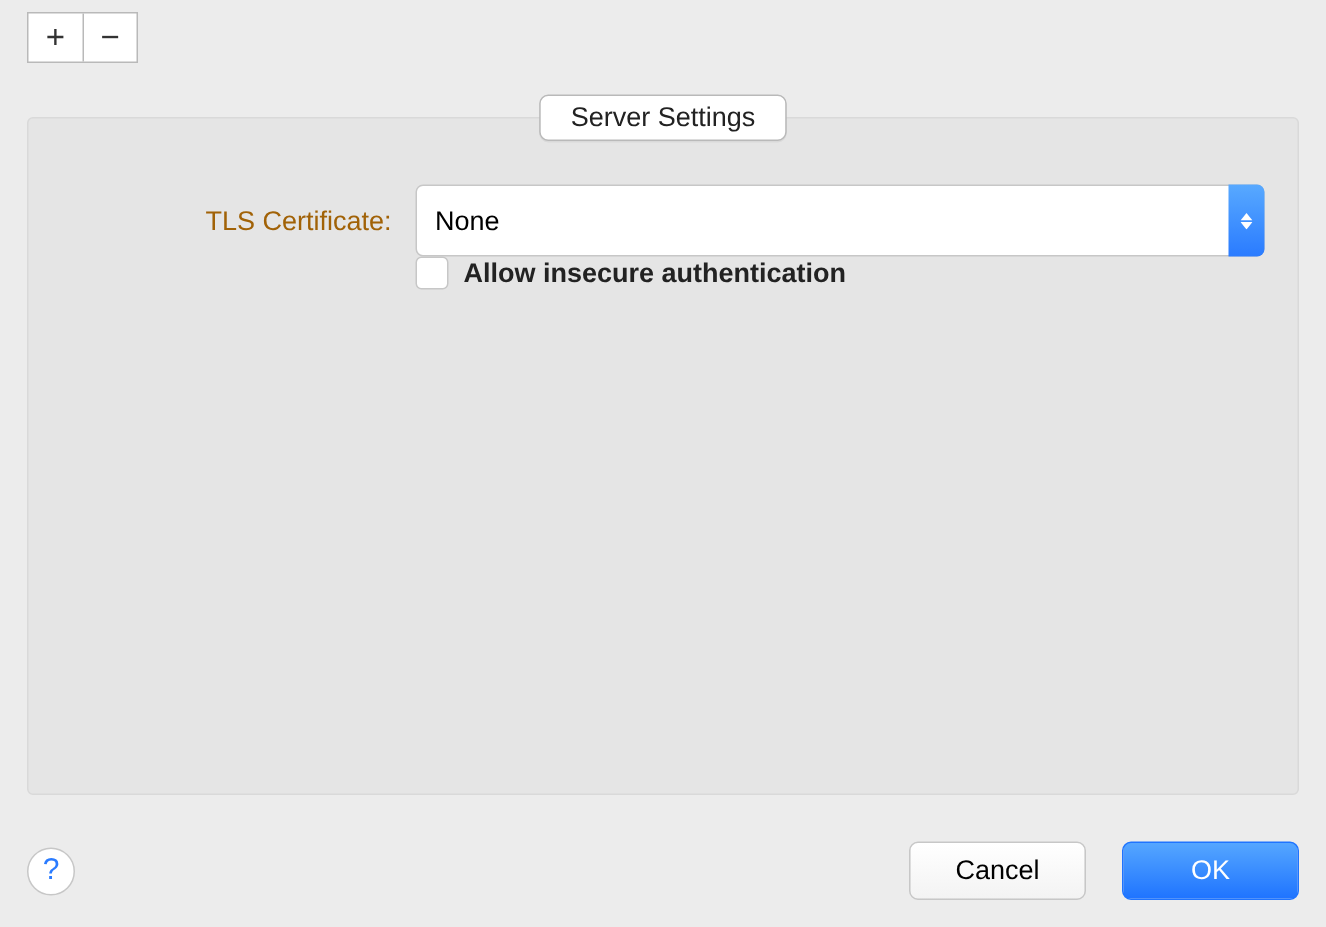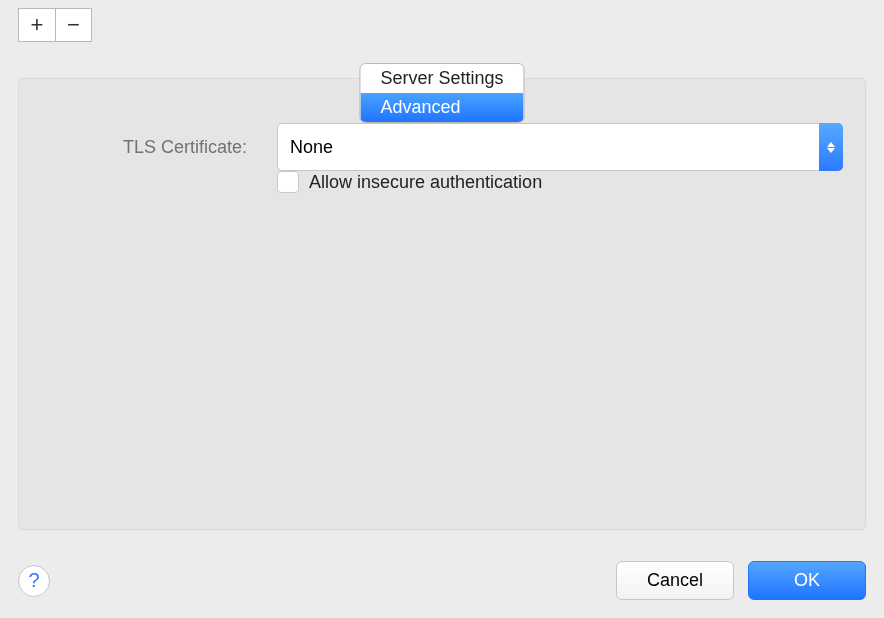--- a/index.html
+++ b/index.html
@@ -13,49 +13,48 @@
     
     .panel { position: absolute; left: 18px; right: 18px; top: 78px; bottom: 88px; background: #e5e5e5; border: 1px solid #d9d9d9; border-radius: 4px; }
 
     
     .tabs { position: absolute; top: -16px; left: 50%; transform: translateX(-50%); display: flex; border: 1px solid #b9b9b9; border-radius: 6px; overflow: hidden; background: #fff; box-shadow: 0 1px 0 rgba(0,0,0,.05); flex-direction: column; }
     .tab { padding: 4px 20px; font-size: 18px; cursor: pointer; color: #222; }
     .tab.active { background: linear-gradient(#4aa3ff,#1f74ff); color: #fff; }
 
     
     .row { position: absolute; top: 44px; left: 0; right: 22px; display: flex; align-items: center; }
-    .label { width: 258px; text-align: right; padding-right: 30px; font-size: 18px; color: #737373; }
+    .label { width: 258px; text-align: right; padding-right: 16px; font-size: 18px; color: #a16207; }
 
     .popup { flex: 1; height: 48px; position: relative; background: #fff; border: 1px solid #c7c7c7; border-radius: 5px; display: flex; align-items: center; padding-left: 12px; font-size: 18px; cursor: pointer; }
     .popup-handle { position: absolute; right: -1px; top: -1px; bottom: -1px; width: 24px; background: linear-gradient(#58a9ff,#2a7bff); border-radius: 0 5px 5px 0; display: flex; flex-direction: column; align-items: center; justify-content: center; gap: 1px; }
     .popup-handle svg { display:block; }
 
     
-    .check-row { position: absolute; top: 92px; left: 258px; display: flex; align-items: center; gap: 10px; font-size: 18px; color: #222; }
+    .check-row { position: absolute; top: 92px; left: 258px; display: flex; align-items: center; gap: 10px; font-size: 18px; color: #222; font-weight: bold; }
     .checkbox { width: 22px; height: 22px; background: #fff; border: 1px solid #c7c7c7; border-radius: 4px; cursor: pointer; box-shadow: inset 0 1px 0 rgba(255,255,255,.7); }
 
     
     .footer { position: absolute; left: 18px; right: 18px; bottom: 18px; display: flex; align-items: center; }
     .help { width: 32px; height: 32px; border-radius: 16px; border: 1px solid #c7c7c7; background: #fff; color: #2a7bff; font-size: 20px; display: flex; align-items: center; justify-content: center; cursor: pointer; }
     .spacer { flex: 1; }
     .btn { min-width: 118px; height: 39px; border-radius: 6px; border: 1px solid #c7c7c7; background: linear-gradient(#ffffff,#f3f3f3); font-size: 18px; display: flex; align-items: center; justify-content: center; cursor: pointer; }
-    .btn.primary { background: linear-gradient(#55a6ff,#1f74ff); color: #fff; border: 1px solid #1f74ff; margin-left: 14px; }
+    .btn.primary { background: linear-gradient(#55a6ff,#1f74ff); color: #fff; border: 1px solid #1f74ff; margin-left: 24px; }
   </style>
 </head>
 <body>
 
 <div class="pm-group">
   <div class="pm-btn">+</div>
   <div class="pm-btn">−</div>
 </div>
 
 <div class="panel">
   <div class="tabs">
     <div class="tab">Server Settings</div>
-    <div class="tab active">Advanced</div>
   </div>
 
   <div class="row">
     <div class="label">TLS Certificate:</div>
     <div class="popup">
       <span>None</span>
       <span class="popup-handle">
         <svg width="8" height="5" viewBox="0 0 8 5">
             <path d="M0 5 L4 0 L8 5 Z" fill="#fff"></path>
           </svg>

